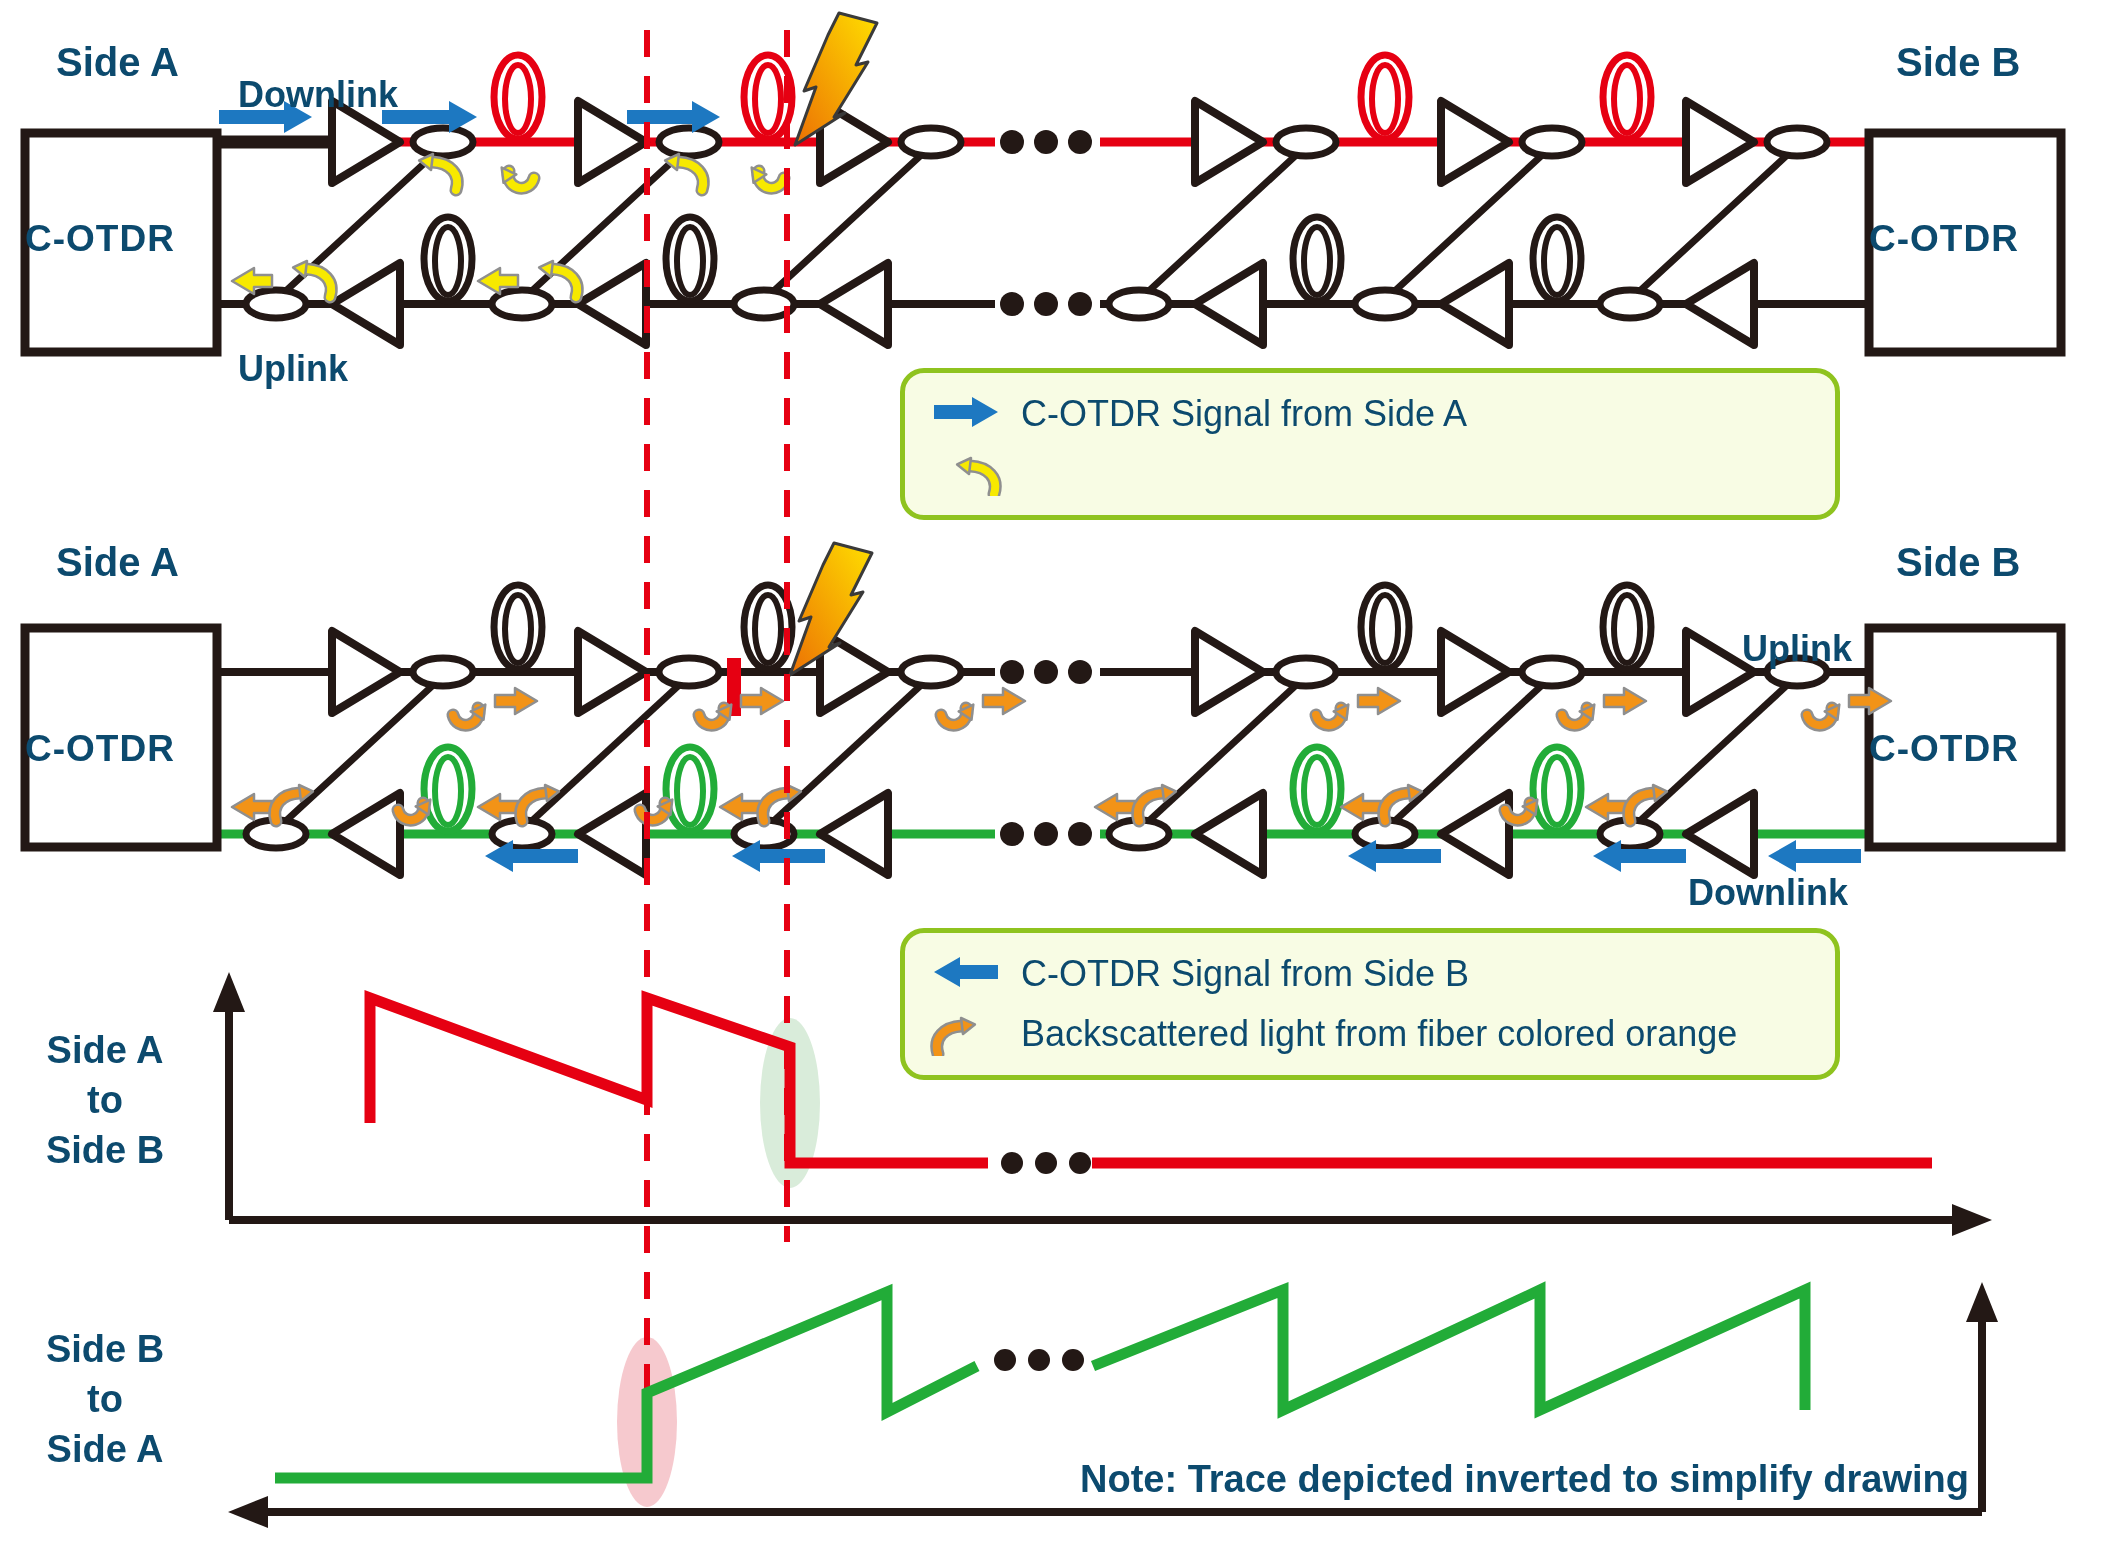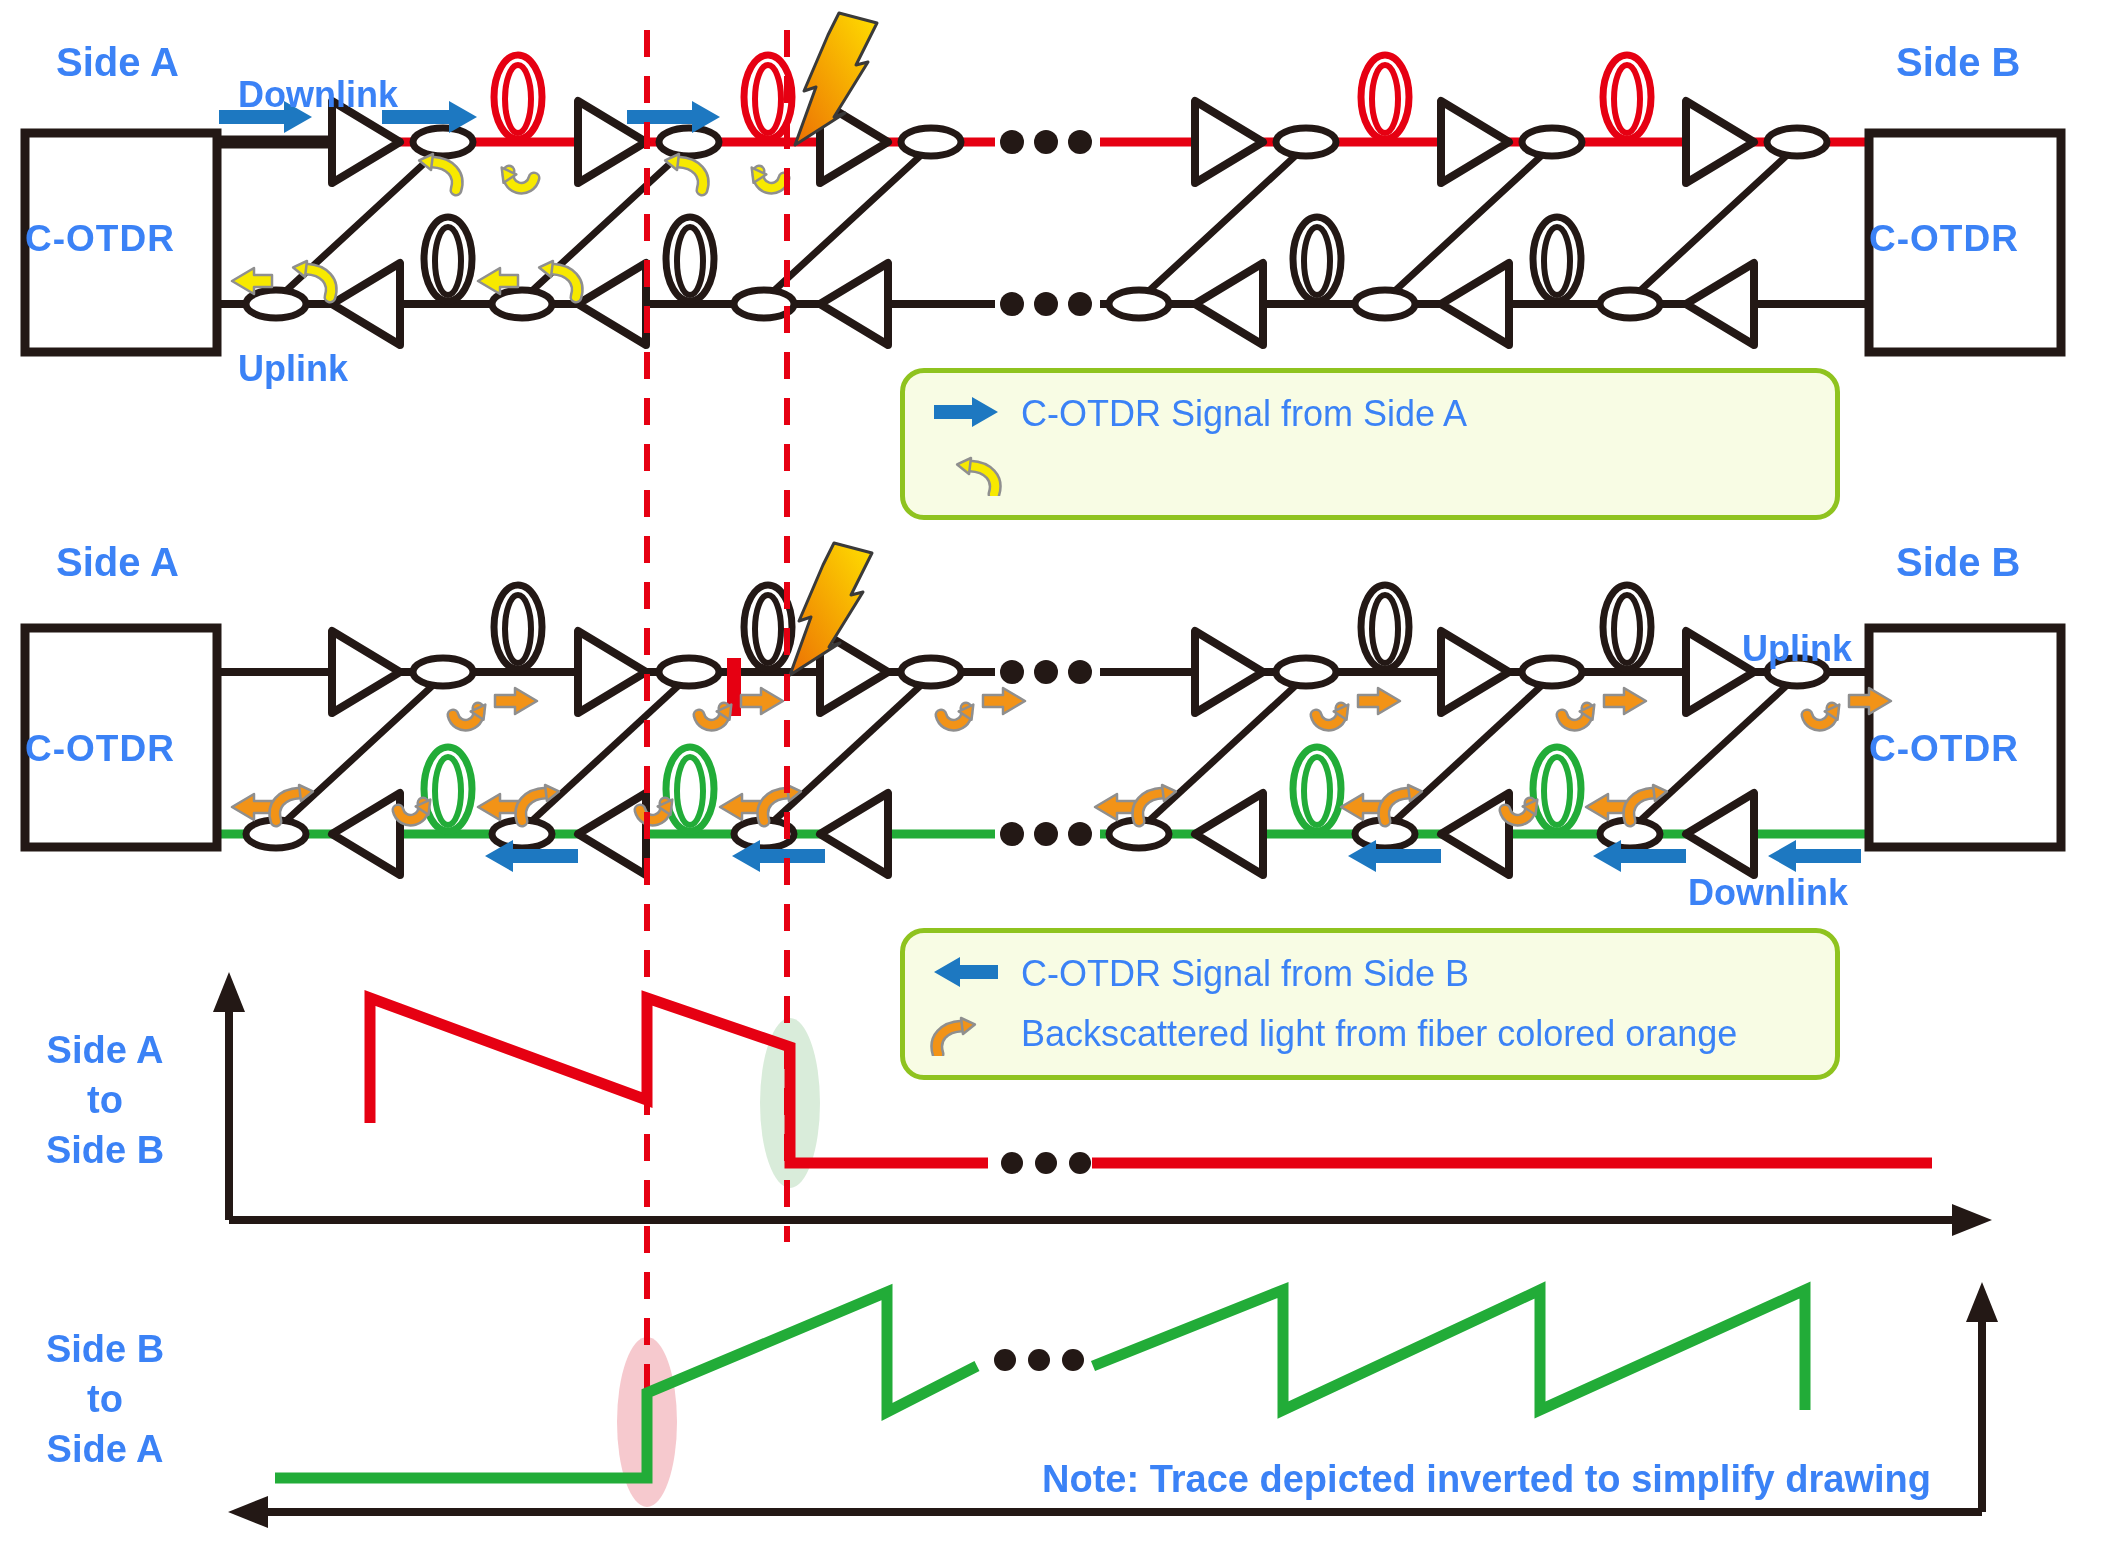--- a/index.html
+++ b/index.html
@@ -1,17 +1,17 @@
 <!DOCTYPE html>
 <html><head>
 <meta charset="utf-8">
 <style>
   html,body{margin:0;padding:0;background:#ffffff;}
   #stage{position:relative;width:2108px;height:1537px;background:#fff;overflow:hidden;
-         font-family:"Liberation Sans",sans-serif;color:#3b82f6;}
+         font-family:"Liberation Sans",sans-serif;color:#0c4a6e;}
   #diagram{position:absolute;left:0;top:0;}
   .abs{position:absolute;white-space:nowrap;font-weight:bold;}
   .side-label{font-size:40px;font-weight:700;}
   .link-label{font-size:36px;}
   .device-label{font-size:37px;letter-spacing:1px;text-align:left;}
   .chart-label{font-size:38px;font-weight:700;line-height:50px;text-align:center;width:210px;}
   .note-label{font-size:38px;}
   .legend{position:absolute;width:940px;height:152px;border:5px solid #8fc31f;border-radius:24px;
           background:#f8fce4;box-sizing:border-box;display:flex;flex-direction:column;
           justify-content:center;gap:12px;padding:8px 24px;}
@@ -371,14 +371,14 @@
   <div class="abs chart-label" style="left:0px;top:1025px">
     <div>Side A</div>
     <div>to</div>
     <div>Side B</div>
   </div>
   <div class="abs chart-label" style="left:0px;top:1324px">
     <div>Side B</div>
     <div>to</div>
     <div>Side A</div>
   </div>
-  <div class="abs note-label" style="left:1042px;top:1458px">Note: Trace depicted inverted to simplify drawing</div>
+  <div class="abs note-label" style="left:1080px;top:1458px">Note: Trace depicted inverted to simplify drawing</div>
 </div>
 
 </body></html>

